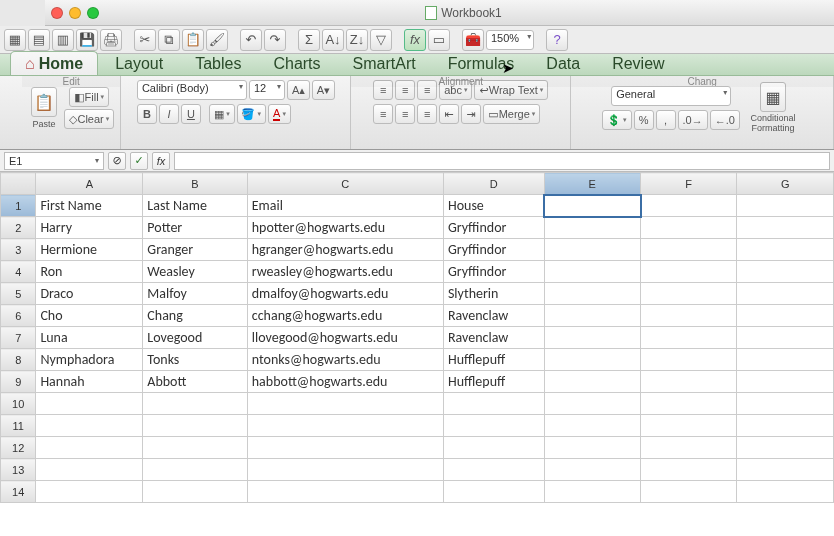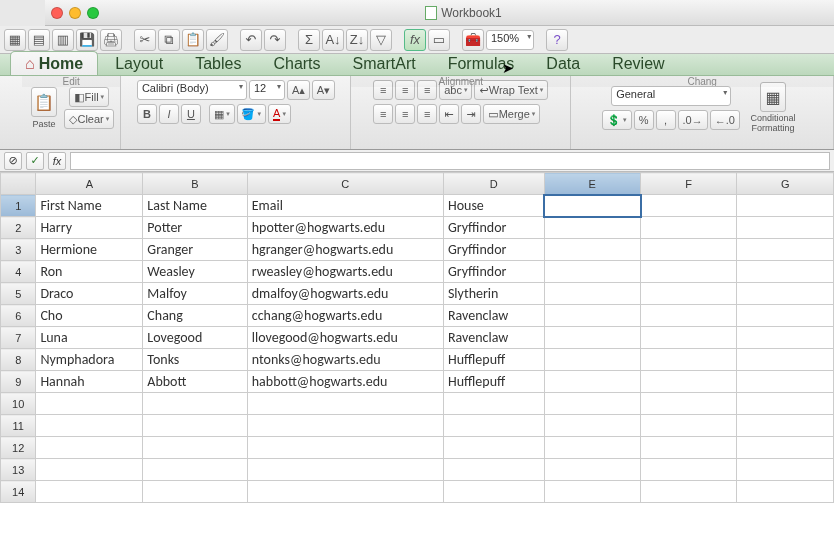--- a/index.html
+++ b/index.html
@@ -189,20 +189,24 @@
       </div>
       <div class="bigbtn" style="width:58px">
         <div class="ic">▦</div>
         <span style="text-align:center;line-height:1.1">Conditional Formatting</span>
       </div>
     </div>
   </div>
 </div>
 
 <div class="fbar">
+  <div class="namebox">
+    <span>E1</span>
+    <span style="font-size:8px;color:#666">▾</span>
+  </div>
   <div class="fxbtn">⊘</div>
   <div class="fxbtn" style="color:#2a7a2a">✓</div>
   <div class="fxbtn" style="font-style:italic">fx</div>
   <div class="fbox"><span></span></div>
 </div>
 
 <div class="gridwrap">
   <table class="grid">
     <colgroup>
       <col style="width:36px">

